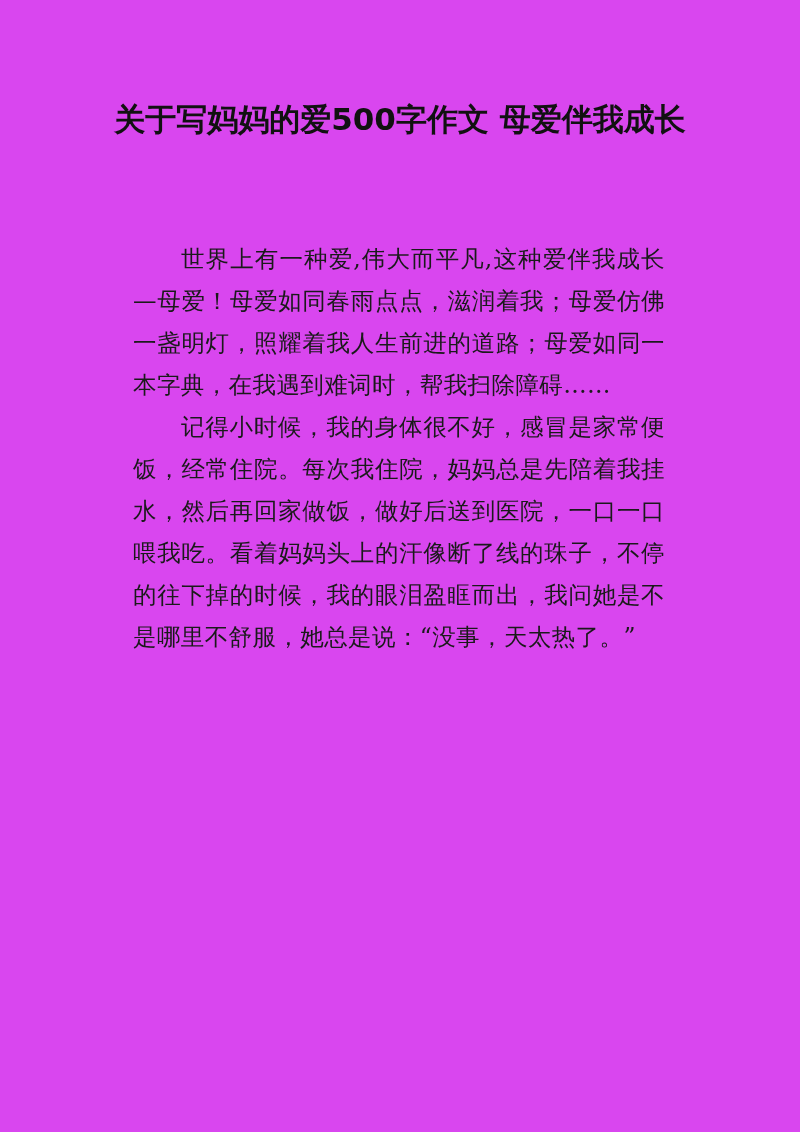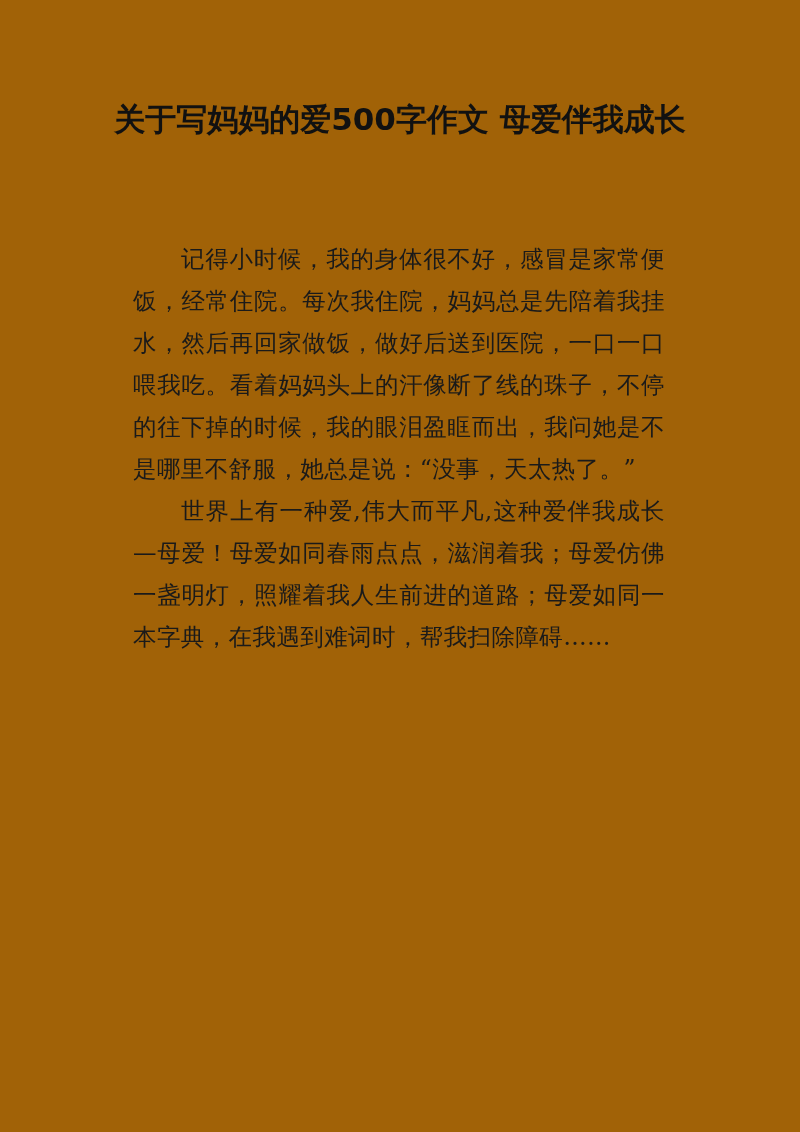--- a/index.html
+++ b/index.html
@@ -1,31 +1,31 @@
 <!DOCTYPE html>
 <html><head>
 <meta charset="utf-8">
 <style>
   html, body { margin: 0; padding: 0; background: #ffffff; }
   body { width: 800px; height: 1132px; position: relative; overflow: hidden; }
-  .page { position: absolute; left: 0; top: 0; width: 800px; height: 1132px; background: #a16207; }
+  .page { position: absolute; left: 0; top: 0; width: 800px; height: 1132px; background: #d946ef; }
   .title {
     position: absolute; left: 100px; top: 96px; width: 600px;
     text-align: center; font-family: "DejaVu Sans", sans-serif; font-weight: bold;
     font-size: 31px; line-height: 46px; color: #111; margin: 0;
   }
   .body {
     position: absolute; left: 133px; top: 238px; width: 532px;
     font-family: "DejaVu Serif", serif; font-size: 23.5px; line-height: 42px;
     color: #1a1a1a; letter-spacing: 0.4px;
   }
   .body p { margin: 0; text-indent: 48px; text-align: justify; }
 </style>
 </head>
 <body>
 
 <div class="page">
   <h1 class="title">关于写妈妈的爱500字作文  母爱伴我成长</h1>
   <div class="body">
+    <p>世界上有一种爱,伟大而平凡,这种爱伴我成长—母爱！母爱如同春雨点点，滋润着我；母爱仿佛一盏明灯，照耀着我人生前进的道路；母爱如同一本字典，在我遇到难词时，帮我扫除障碍……</p>
     <p>记得小时候，我的身体很不好，感冒是家常便饭，经常住院。每次我住院，妈妈总是先陪着我挂水，然后再回家做饭，做好后送到医院，一口一口喂我吃。看着妈妈头上的汗像断了线的珠子，不停的往下掉的时候，我的眼泪盈眶而出，我问她是不是哪里不舒服，她总是说：“没事，天太热了。”</p>
-    <p>世界上有一种爱,伟大而平凡,这种爱伴我成长—母爱！母爱如同春雨点点，滋润着我；母爱仿佛一盏明灯，照耀着我人生前进的道路；母爱如同一本字典，在我遇到难词时，帮我扫除障碍……</p>
   </div>
 </div>
 
 </body></html>

